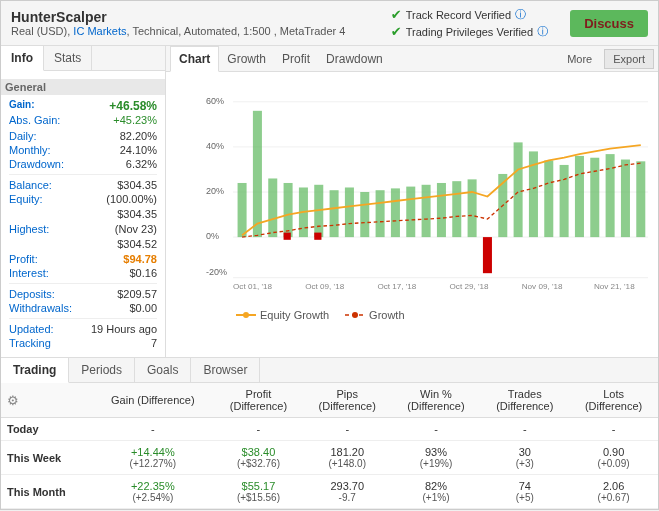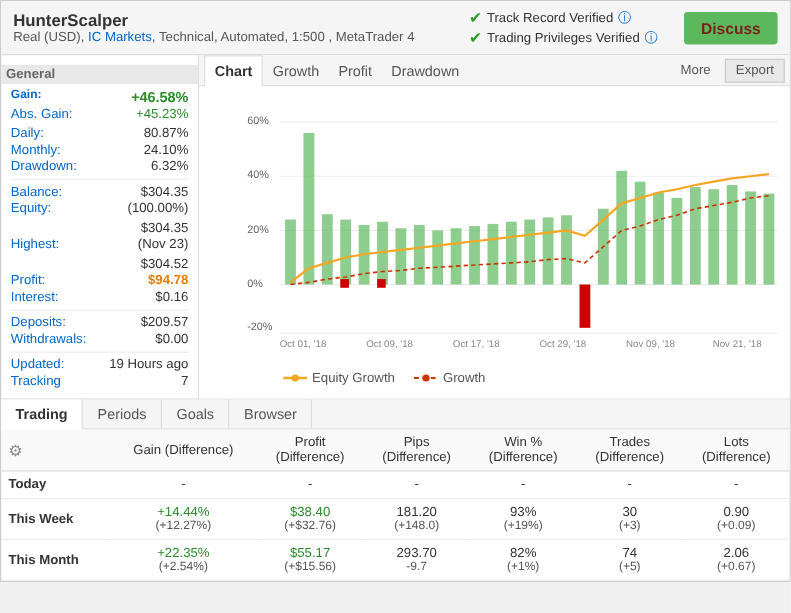--- a/index.html
+++ b/index.html
@@ -103,36 +103,40 @@
           <span style="color:#0066cc; font-size:11px;">ⓘ</span>
         </div>
       </div>
       <button class="discuss-btn">Discuss</button>
     </div>
   </div>
 
   <div class="main-content">
 
     <div class="left-panel">
+      <div class="tab-bar">
+        <div class="tab active">Info</div>
+        <div class="tab">Stats</div>
+      </div>
 
       <div class="info-section">
         <div class="section-title">General</div>
 
         <div class="gain-row">
           <span class="gain-label">Gain:</span>
           <span class="gain-value">+46.58%</span>
         </div>
         <div class="abs-gain-row">
           <span class="abs-label">Abs. Gain:</span>
           <span class="abs-value">+45.23%</span>
         </div>
 
         <div class="info-row">
           <span class="info-label">Daily:</span>
-          <span class="info-value">80.87%</span>
+          <span class="info-value">82.20%</span>
         </div>
         <div class="info-row">
           <span class="info-label">Monthly:</span>
           <span class="info-value">24.10%</span>
         </div>
         <div class="info-row">
           <span class="info-label">Drawdown:</span>
           <span class="info-value">6.32%</span>
         </div>
 

